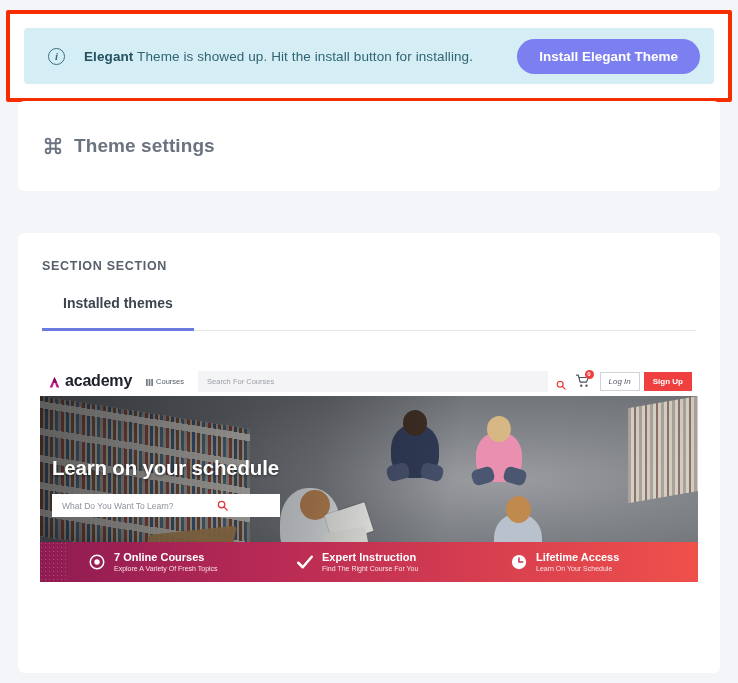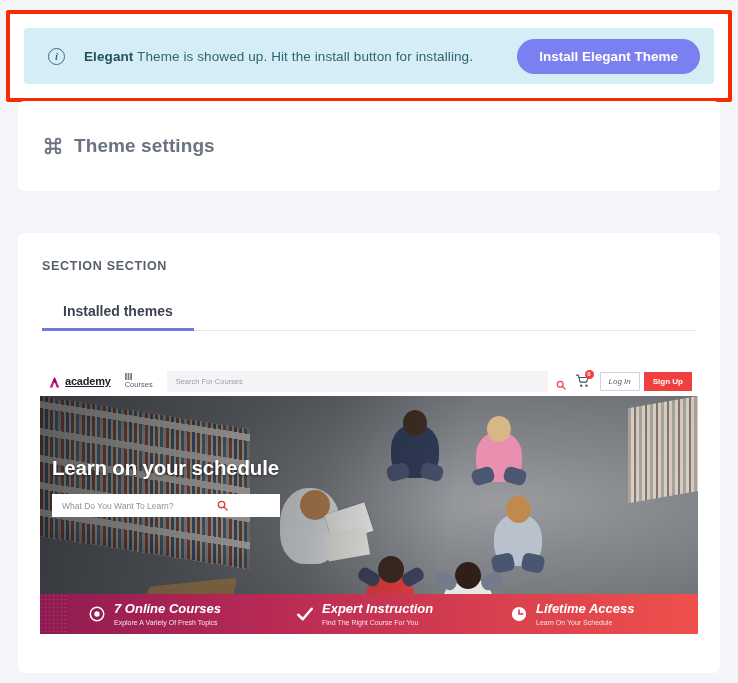--- a/index.html
+++ b/index.html
@@ -133,21 +133,20 @@
     font-weight: bold;
     letter-spacing: .7px;
     color: #57606b;
     padding: 26px 0 0 24px;
   }
 
   .tabs {
     margin: 22px 24px 0 24px;
     border-bottom: 1px solid #e3e6ea;
     display: flex;
-    align-items: flex-end;
     height: 36px;
   }
 
   .tab {
     font-size: 14px;
     color: #6d7683;
     padding: 0 21px 11px 21px;
     cursor: pointer;
     position: relative;
   }
@@ -181,30 +180,29 @@
     display: flex;
     align-items: center;
     padding: 0 6px 0 8px;
     position: relative;
     z-index: 3;
   }
 
   .pv-logo { display: flex; align-items: center; margin-right: 14px; }
   .pv-logo-mark { width: 13px; height: 13px; margin-right: 4px; }
   .pv-logo-text {
-    font-size: 11px;
+    font-size: 16px;
     font-weight: bold;
     color: #20222b;
     letter-spacing: -.2px;
-    text-decoration: underline;
   }
 
   .pv-courses {
-    display: flex; align-items: flex-start;
-    font-size: 7.5px; color: #555b66; margin-right: 14px; flex-direction: column;
+    display: flex; align-items: flex-end;
+    font-size: 7.5px; color: #555b66; margin-right: 14px;
   }
   .pv-grid-icon { width: 7px; height: 7px; margin-right: 3px; }
 
   .pv-search {
     flex: 1 1 auto;
     background: #f4f4f6;
     height: 21px;
     display: flex; align-items: center;
     padding-left: 9px;
     font-size: 7.5px;
@@ -234,21 +232,21 @@
     background: #ef3f3f; color: #fff;
     font-size: 8px; font-weight: bold;
     padding: 5px 9px;
     border: none;
     cursor: pointer;
   }
 
   
   .pv-hero {
     position: relative;
-    height: 238px;
+    height: 186px;
     overflow: hidden;
     background: #6f7276;
   }
 
   
   .hero-carpet {
     position: absolute; inset: 0;
     background:
       radial-gradient(ellipse 60% 50% at 70% 45%, #9a9ca0 0%, #84878c 45%, #6e7176 100%),
       #7a7d82;
@@ -367,21 +365,21 @@
   .feat {
     flex: 1 1 0;
     display: flex;
     align-items: center;
     padding-left: 8px;
   }
   .feat:nth-child(1) { padding-left: 48px; }
   .feat:nth-child(2) { padding-left: 20px; }
   .feat:nth-child(3) { padding-left: 26px; }
   .feat-icon { width: 18px; height: 18px; margin-right: 8px; flex: 0 0 auto; }
-  .feat-title { color: #ffffff; font-size: 13px; font-weight: bold; line-height: 1.35; font-style: italic; }
+  .feat-title { color: #ffffff; font-size: 11px; font-weight: bold; line-height: 1.35; }
   .feat-sub { color: #f6e2e6; font-size: 7px; line-height: 1.45; }
 </style>
 </head>
 <body>
 
 <div class="page">
 
   <div class="notice-outline">
     <div class="notice">
 

